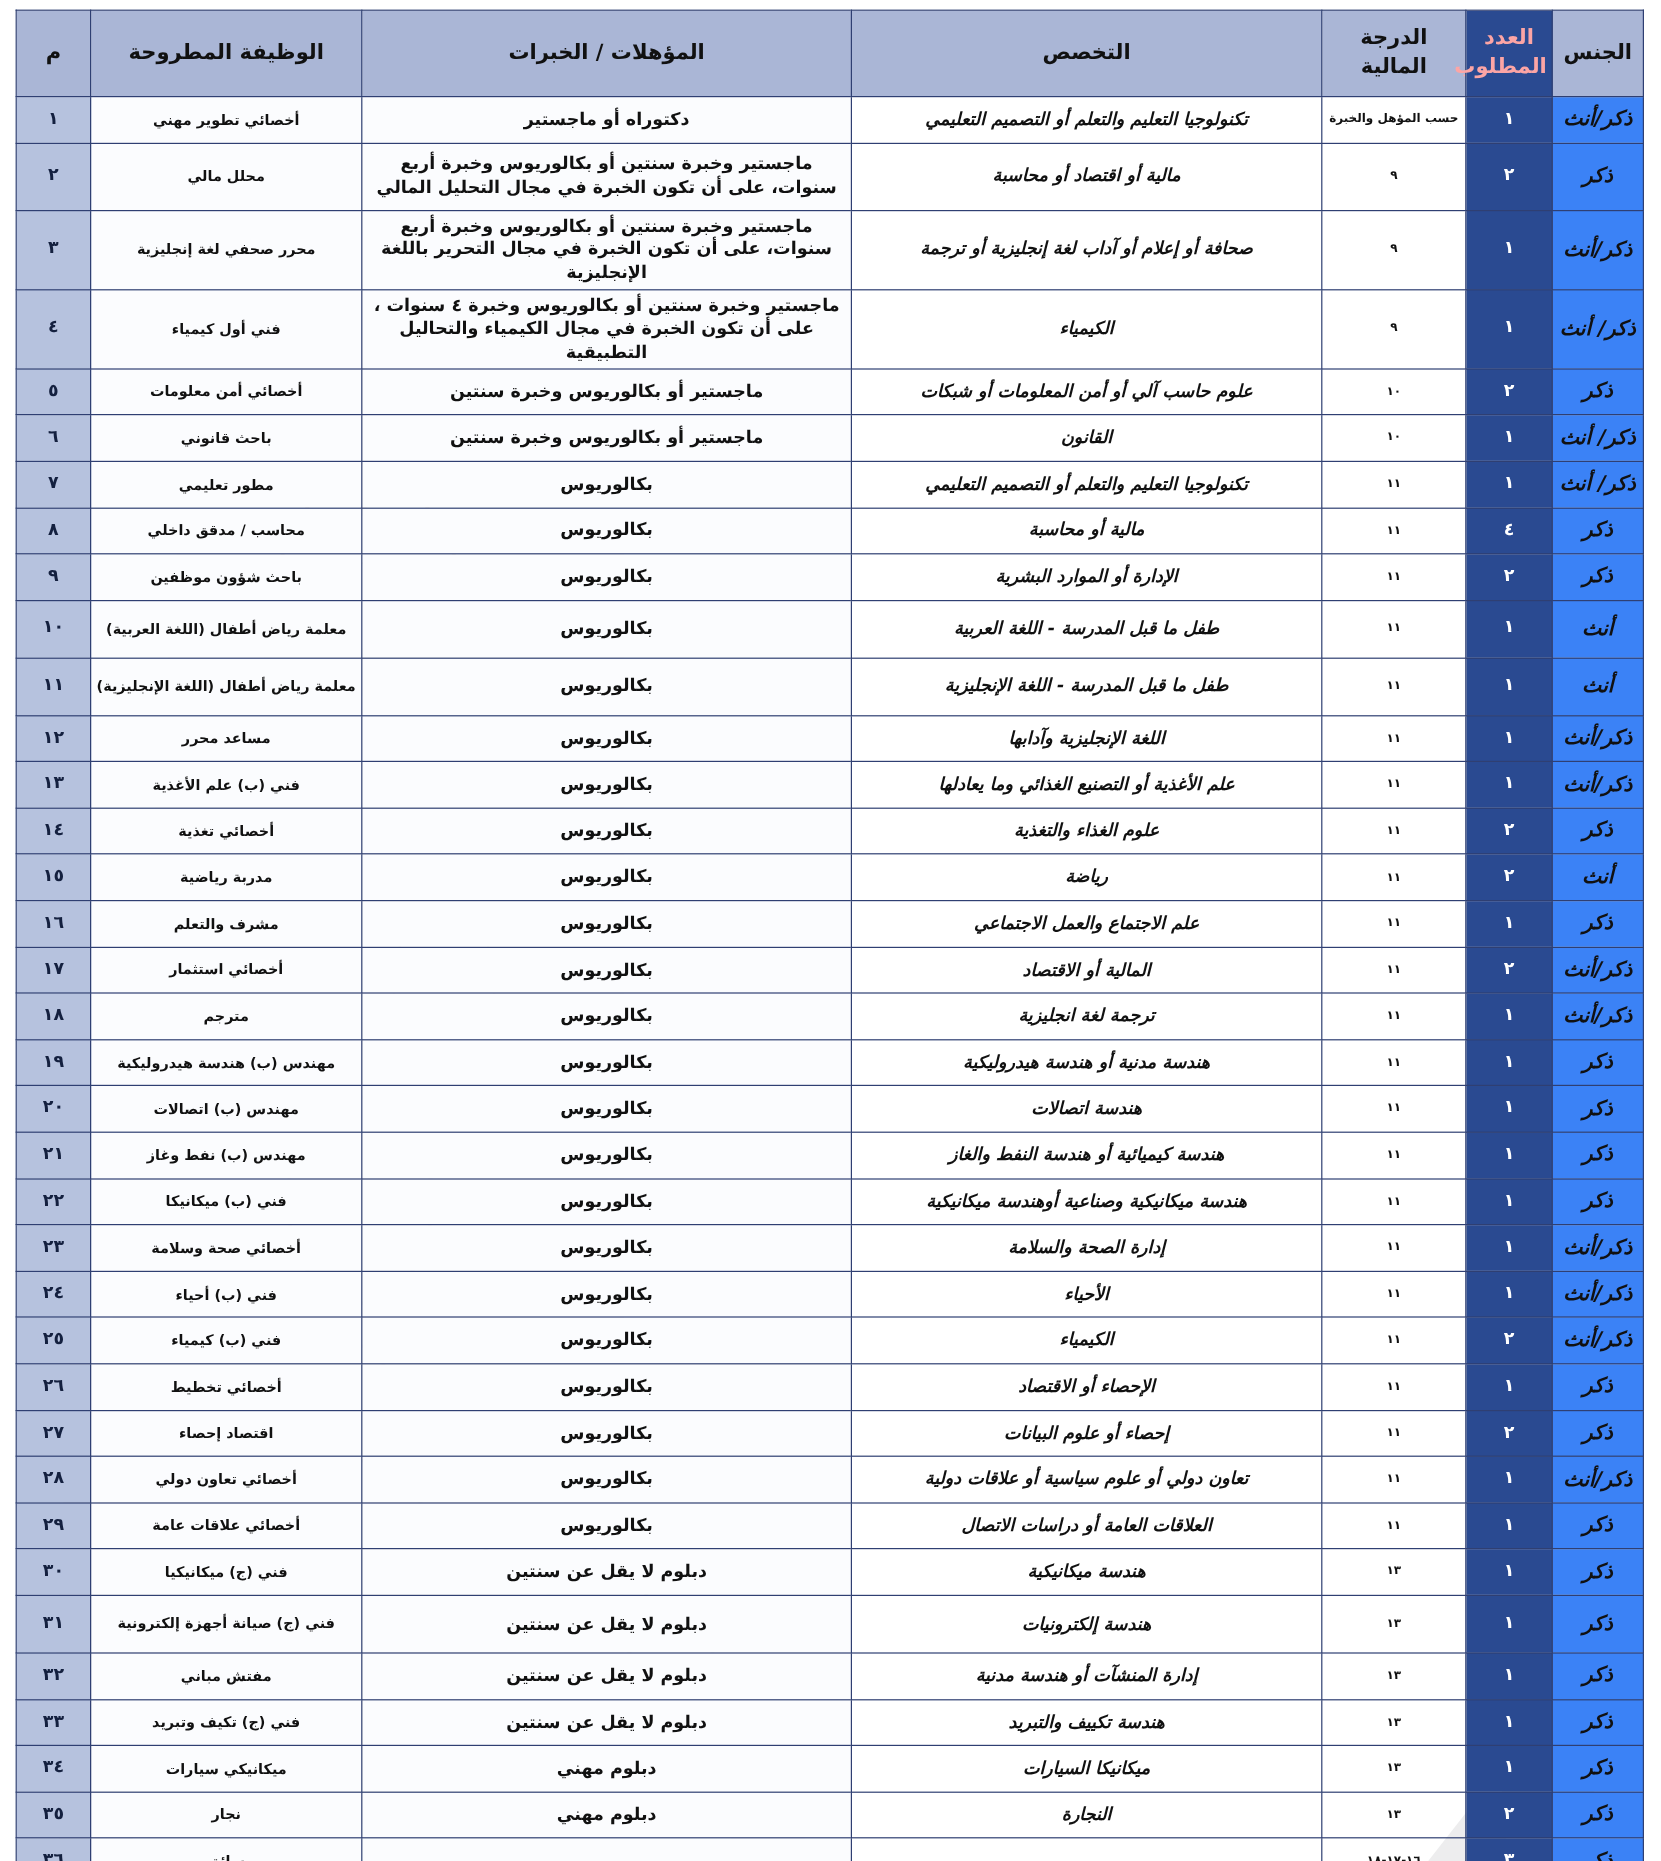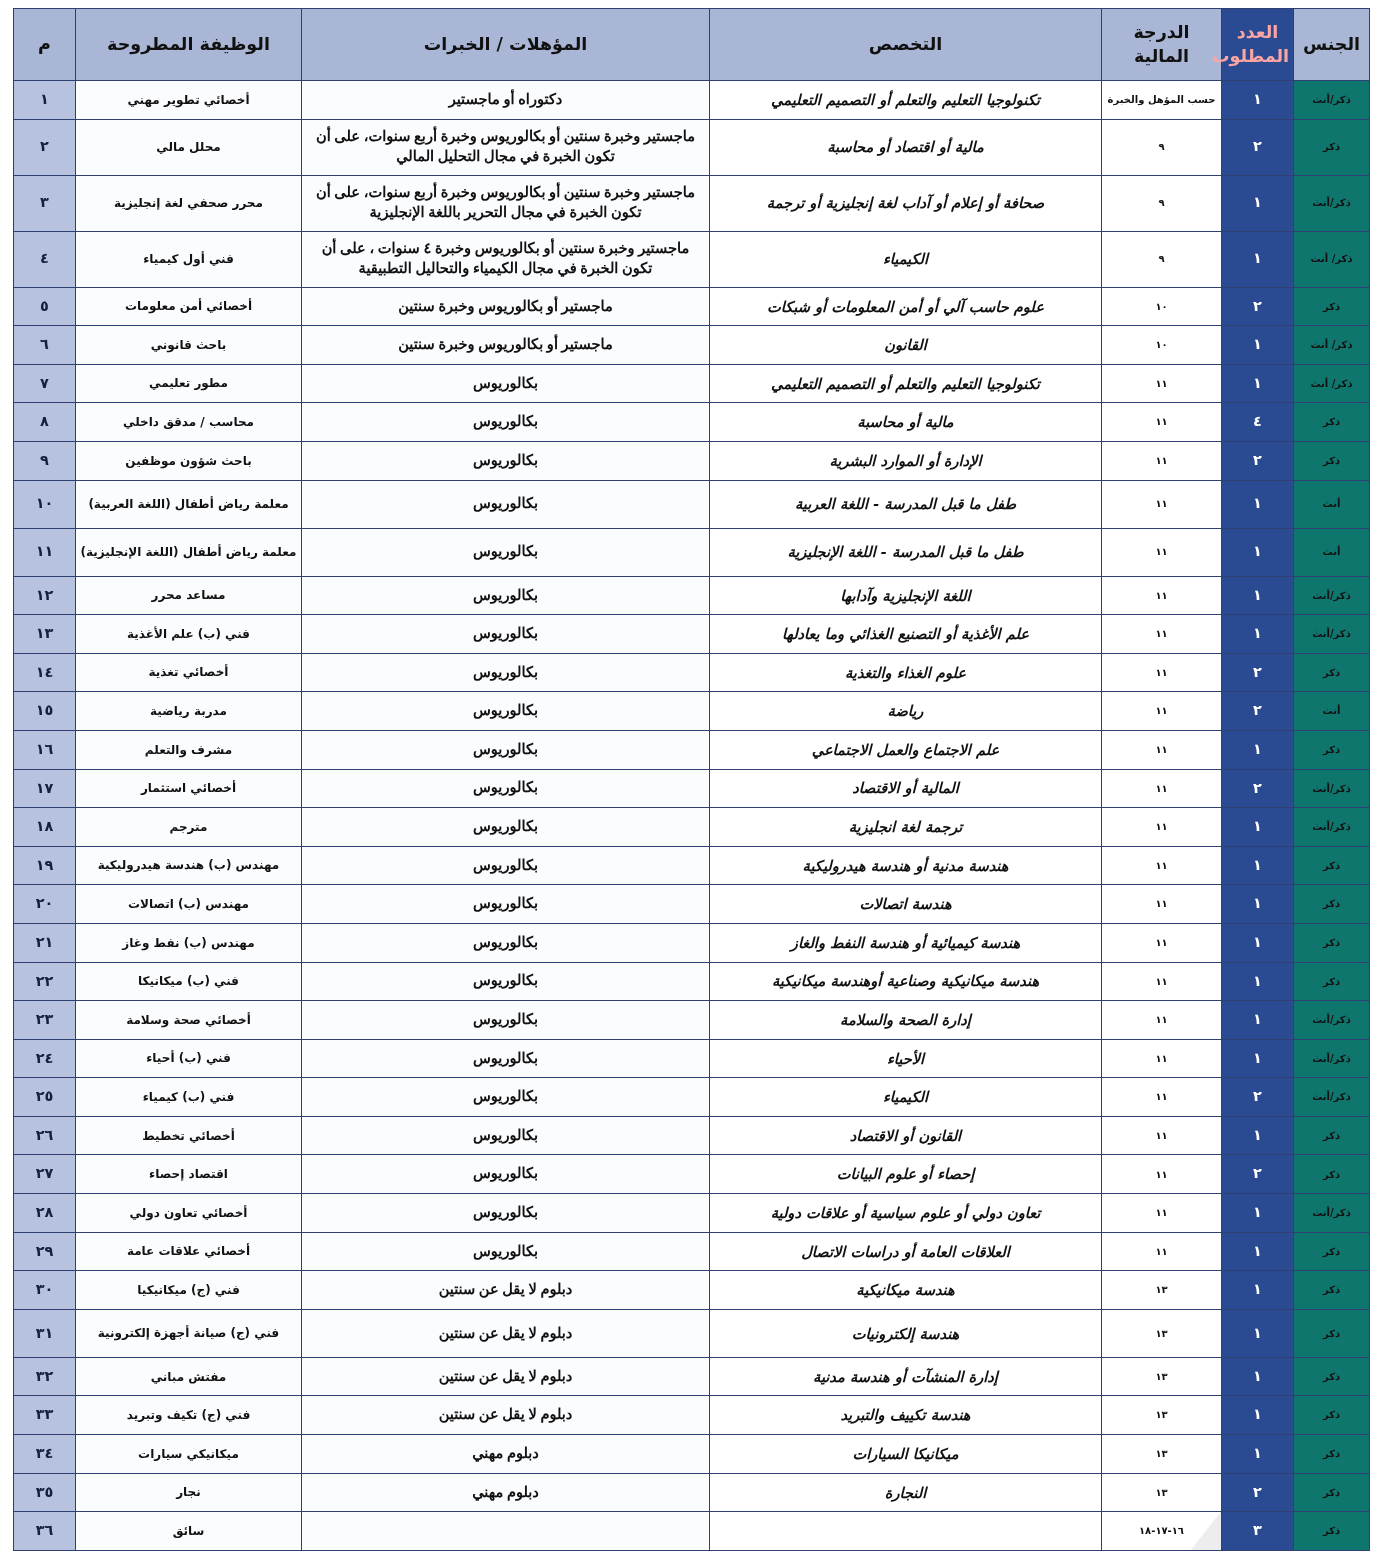--- a/index.html
+++ b/index.html
@@ -75,39 +75,39 @@
     color: #14203f;
     font-size: 14.5px;
   }
   tbody td.c-job {
     background: #fbfcfe;
     font-size: 12px;
   }
   tbody td.c-qual {
     background: #fbfcfe;
     font-size: 14.6px;
-    font-family: Liberation Serif, serif;
   }
   tbody td.c-spec {
     background: transparent;
     font-size: 14.6px;
     font-style: italic;
   }
   tbody td.c-grade {
     background: transparent;
     font-size: 10px;
   }
   tbody td.c-count {
     background: #2a4a91;
     color: #ffffff;
     font-size: 14.5px;
   }
   tbody td.c-gender {
-    background: #0f766e;
-    font-size: 10px;
+    background: #3b82f6;
+    font-size: 17px;
+    font-style: italic;
   }
   tbody tr.tall td { height: 56px; }
   tbody tr.tall2 td { height: 48px; }
   td.bullets {
     text-align: right;
     font-size: 14px;
     padding-right: 26px;
     line-height: 1.55;
   }
   td.bullets.center-pad { padding-right: 120px; }
@@ -393,21 +393,21 @@
             <td class="c-grade">١١</td>
             <td class="c-spec">الكيمياء</td>
             <td class="c-qual">بكالوريوس</td>
             <td class="c-job">فني (ب) كيمياء</td>
             <td class="c-idx">٢٥</td>
           </tr>
           <tr>
             <td class="c-gender">ذكر</td>
             <td class="c-count">١</td>
             <td class="c-grade">١١</td>
-            <td class="c-spec">القانون أو الاقتصاد</td>
+            <td class="c-spec">الإحصاء أو الاقتصاد</td>
             <td class="c-qual">بكالوريوس</td>
             <td class="c-job">أخصائي تخطيط</td>
             <td class="c-idx">٢٦</td>
           </tr>
           <tr>
             <td class="c-gender">ذكر</td>
             <td class="c-count">٢</td>
             <td class="c-grade">١١</td>
             <td class="c-spec">إحصاء أو علوم البيانات</td>
             <td class="c-qual">بكالوريوس</td>

